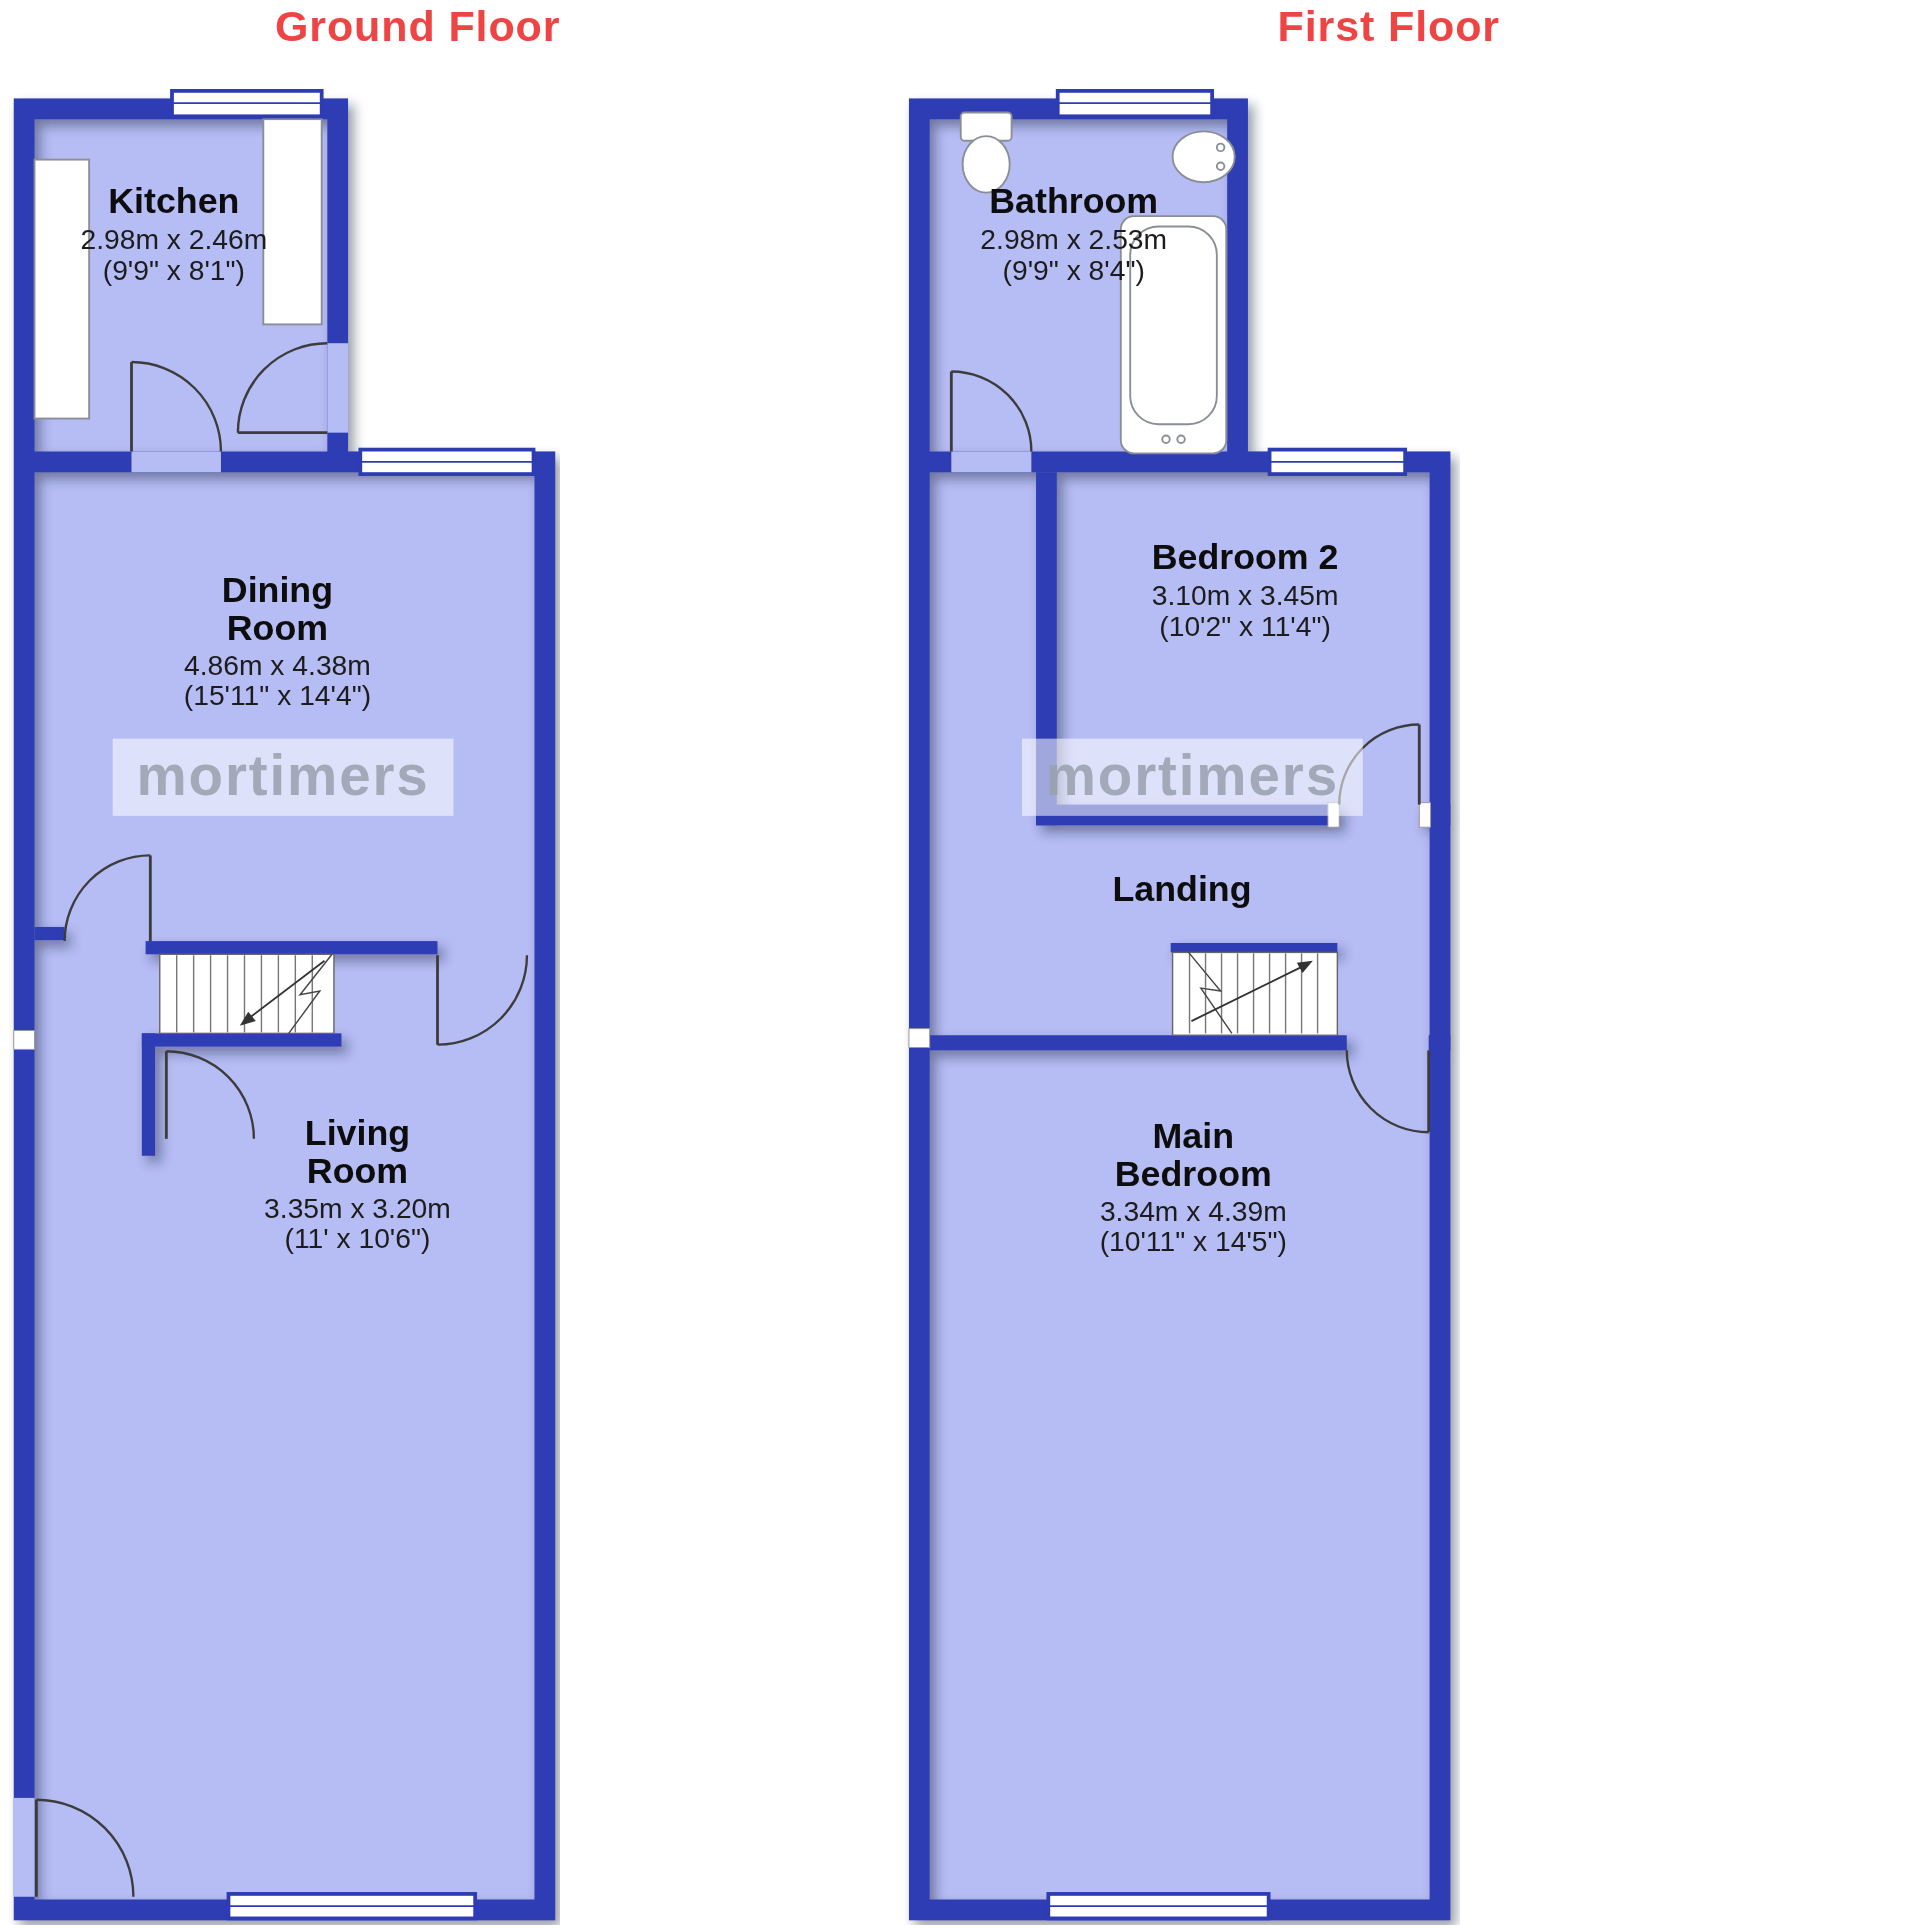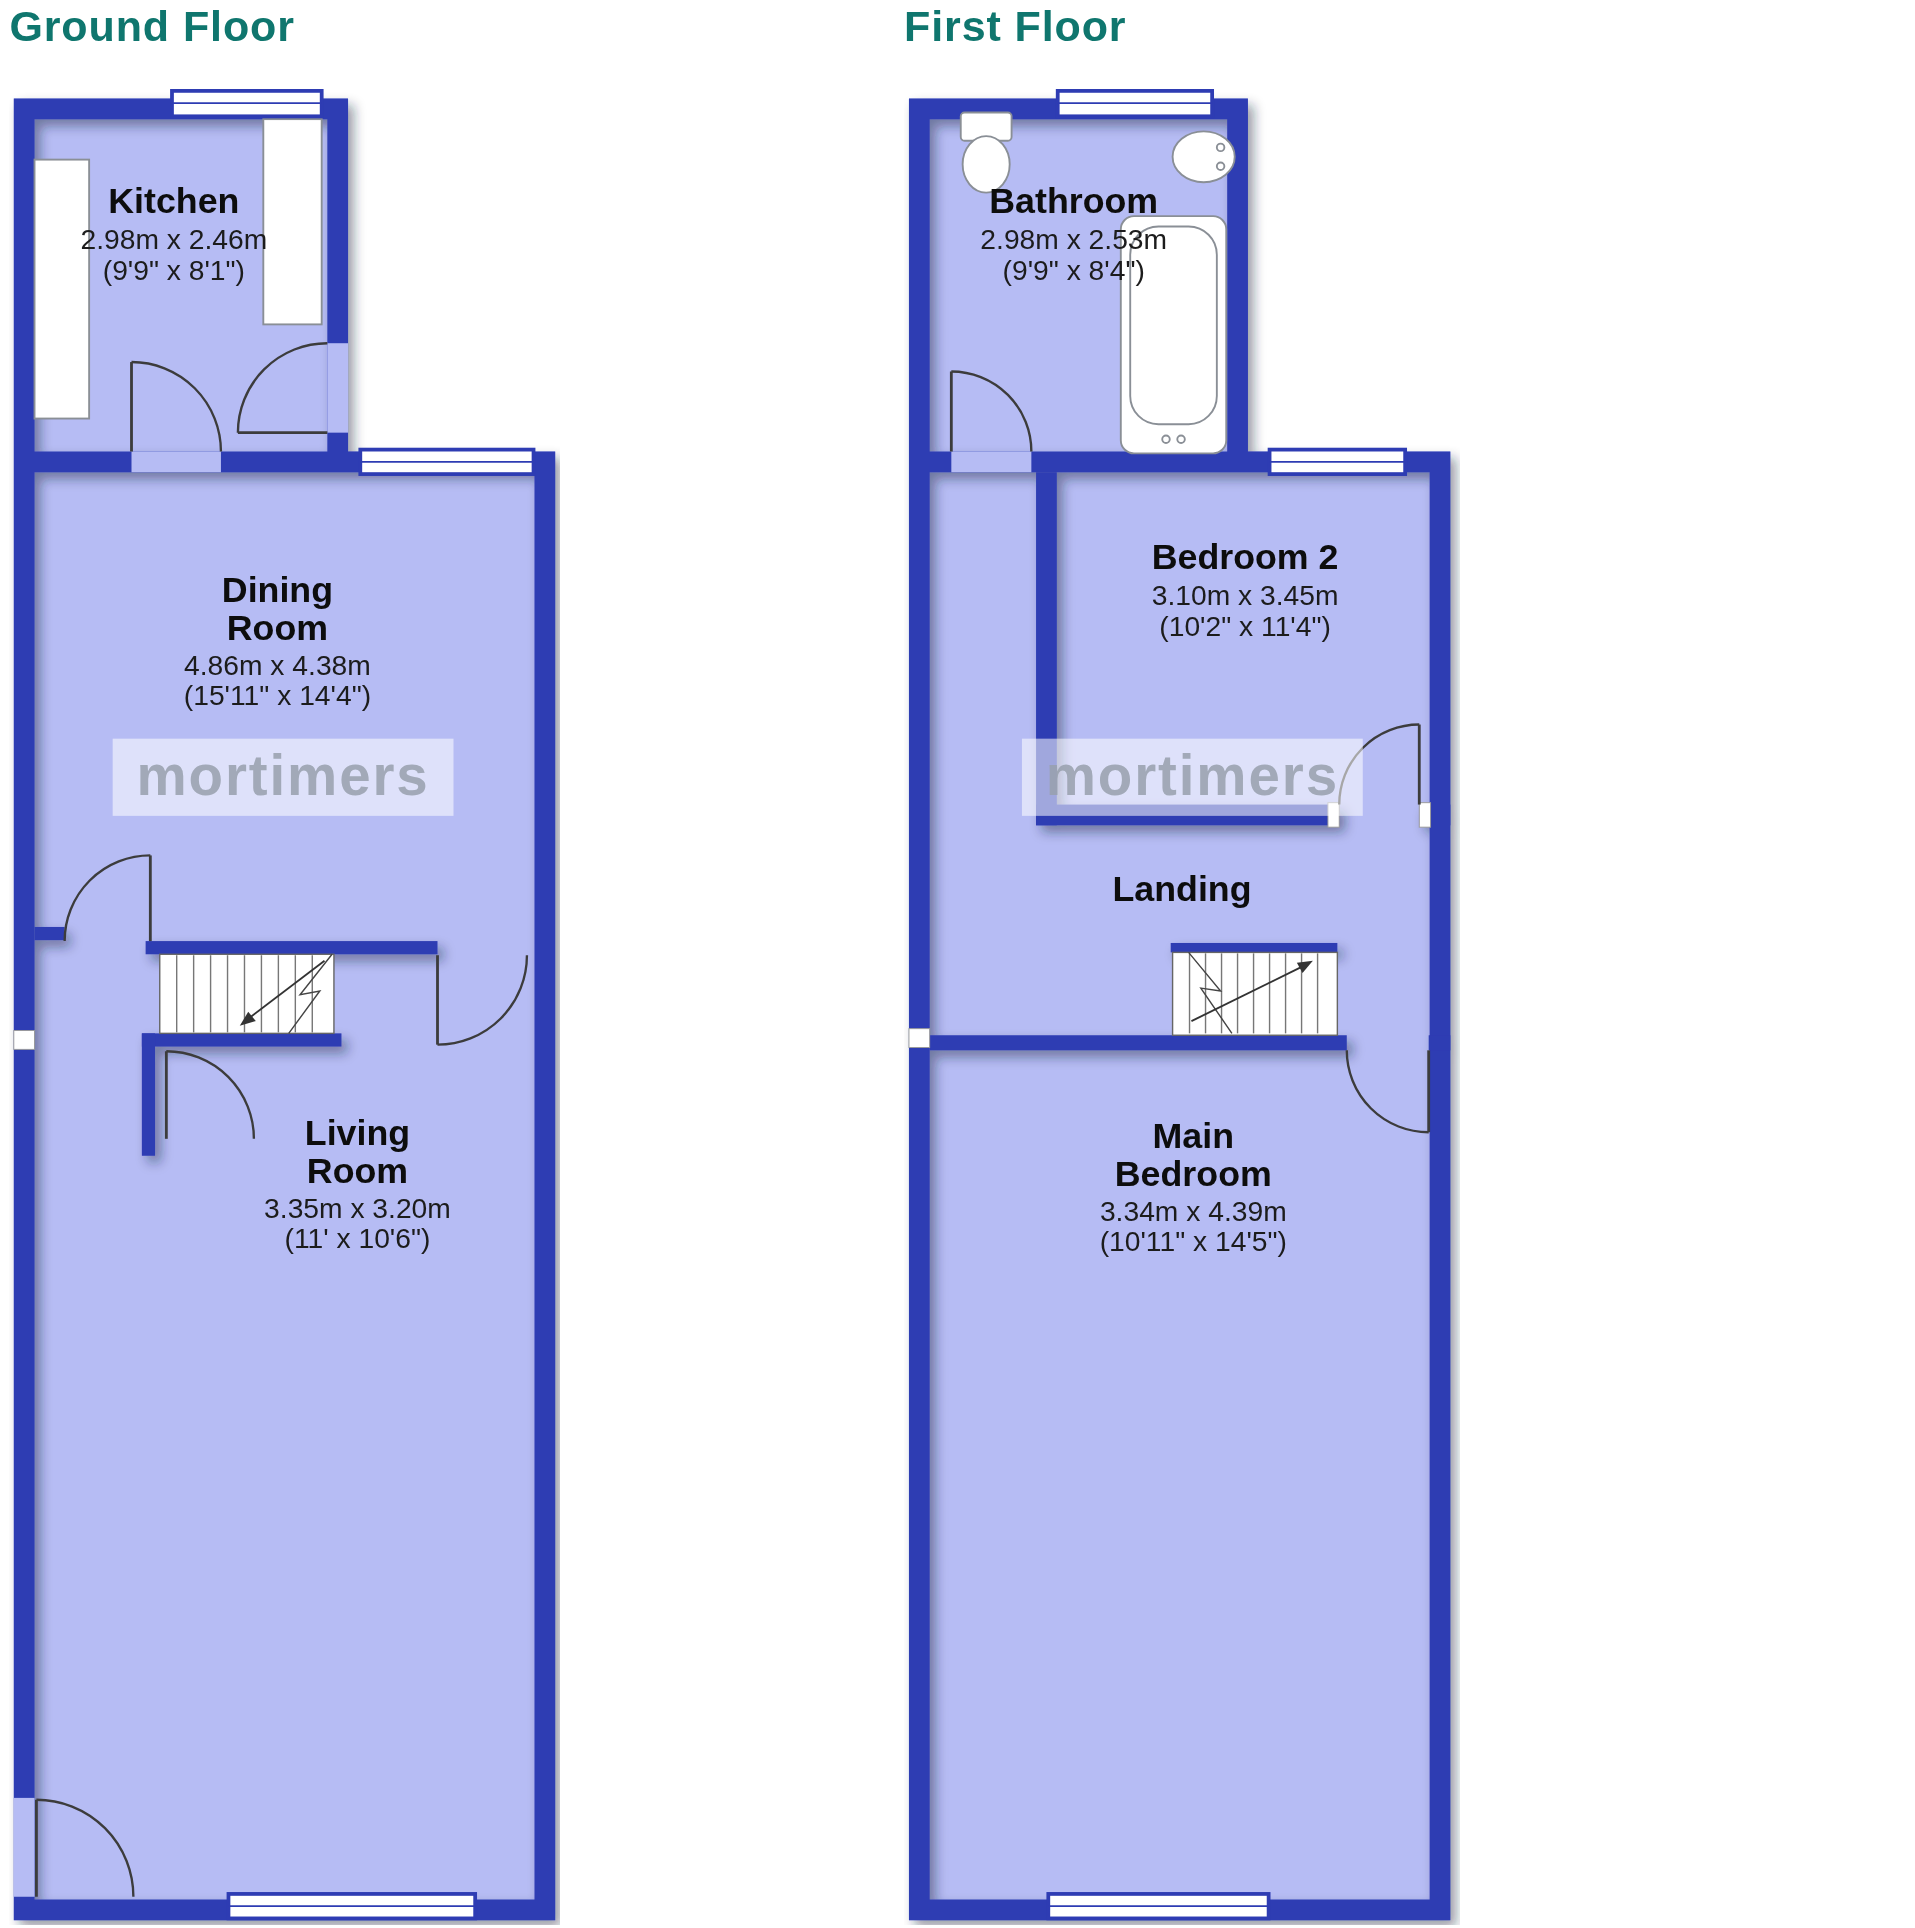--- a/index.html
+++ b/index.html
@@ -1,19 +1,19 @@
 <!DOCTYPE html>
 <html style="--wall: #2e3cb3; --floor: #b6bcf4; --wm-text: #98a0ad; --wm-bg: rgba(255,255,255,0.55);font-size:15px"><head>
 <meta charset="utf-8">
 <style>
   html,body{margin:0;padding:0;background:#ffffff;}
   body{width:1915px;height:1928px;position:relative;font-family:"Liberation Sans",sans-serif;overflow:hidden;}
-  .floor-title{position:absolute;top:1.9px;text-align:left;font-size:43px;font-weight:bold;color:#0f766e;letter-spacing:0.9px;}
+  .floor-title{position:absolute;top:1.9px;text-align:right;font-size:43px;font-weight:bold;color:#ef4444;letter-spacing:0.9px;}
   #gf-title{left:9.4px;width:551px;}
-  #ff-title{left:904px;width:556px;}
+  #ff-title{left:944px;width:556px;}
   svg{position:absolute;display:block;}
   svg text{font-family:"Liberation Sans",sans-serif;}
   .rname{font-size:38px;font-weight:bold;fill:#0d0d0d;text-anchor:middle;}
   .rdim{font-size:30px;fill:#1c1c1c;text-anchor:middle;}
   .wm{font-size:60px;font-weight:bold;fill:var(--wm-text);opacity:.85;text-anchor:middle;letter-spacing:2px;}
   .wall{fill:var(--wall);}
   .floorfill{fill:var(--floor);}
   .win{fill:#ffffff;stroke:var(--wall);stroke-width:4;}
   .winline{stroke:var(--wall);stroke-width:2;}
   .fixture{fill:#ffffff;stroke:#8a8f96;stroke-width:2;}

